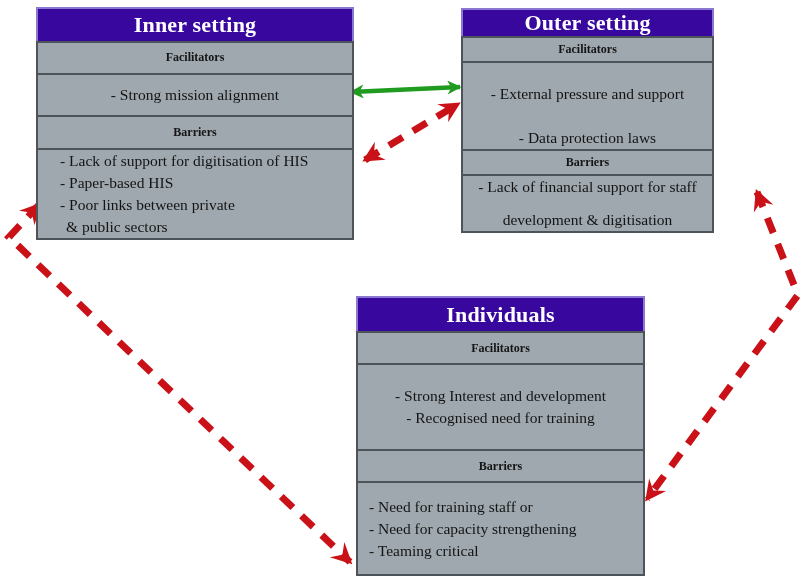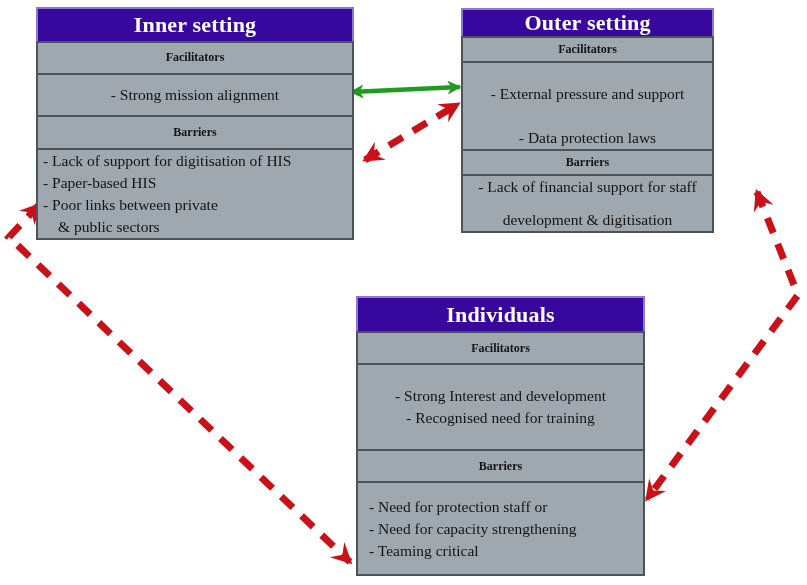--- a/index.html
+++ b/index.html
@@ -31,22 +31,22 @@
     border:2px solid var(--panel-border);border-bottom:none;
     display:flex;flex-direction:column;justify-content:center;
   }
   .sect.last{border-bottom:2px solid var(--panel-border);}
   .sect + .sect{border-top-width:2px;}
   .sect-label{
     font-size:12px;font-weight:bold;text-align:center;
   }
   .sect-content{font-size:15.5px;line-height:22px;}
   .center{text-align:center;}
-  .leftlist{text-align:left;padding-left:5px;padding-right:2px;}
-  .indent{padding-left:20px;}
+  .leftlist{text-align:left;padding-left:22px;padding-right:2px;}
+  .indent{padding-left:28px;}
   .gap-above{margin-top:22px;}
   
   #box-inner{left:36px;top:7px;width:318px;height:233px;}
   #box-inner .hdr{height:33px;}
   #box-inner .s1{height:31px;}
   #box-inner .s2{height:42px;justify-content:center;}
   #box-inner .s3{height:32px;}
   #box-inner .s4{flex:1;}
   #box-outer{left:461px;top:8px;width:253px;height:225px;justify-content:flex-end;}
   #box-outer .hdr{height:30px;}
@@ -129,19 +129,19 @@
       <div class="sect-label">Facilitators</div>
     </div>
     <div class="sect s2">
       <div class="sect-content center">- Strong Interest and development</div>
       <div class="sect-content center">- Recognised need for training</div>
     </div>
     <div class="sect s3">
       <div class="sect-label">Barriers</div>
     </div>
     <div class="sect s4 last">
-      <div class="sect-content leftlist">- Need for protection staff or</div>
+      <div class="sect-content leftlist">- Need for training staff or</div>
       <div class="sect-content leftlist">- Need for capacity strengthening</div>
       <div class="sect-content leftlist">- Teaming critical</div>
     </div>
   </div>
 
 </div>
 
 </body></html>

